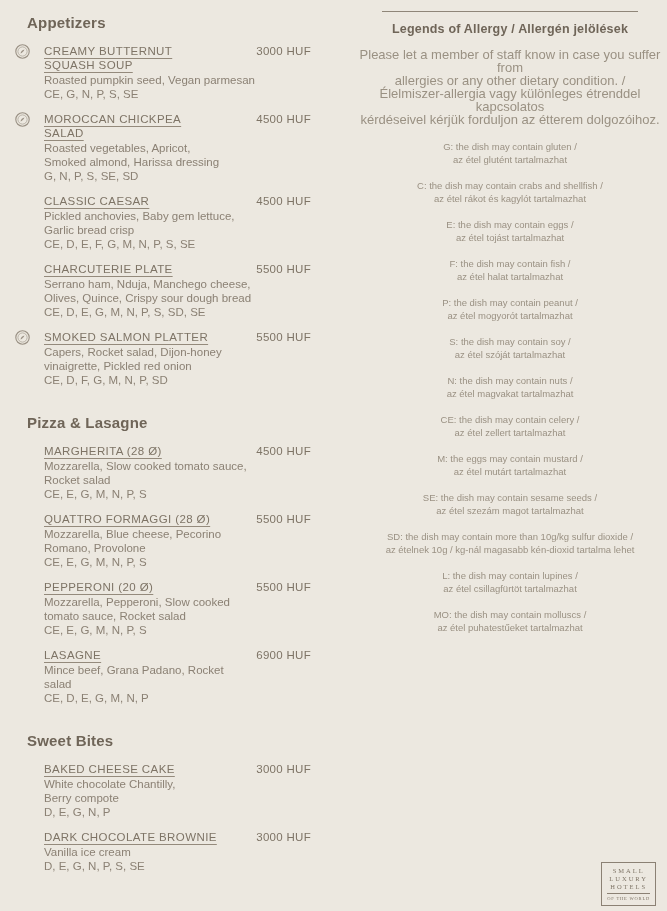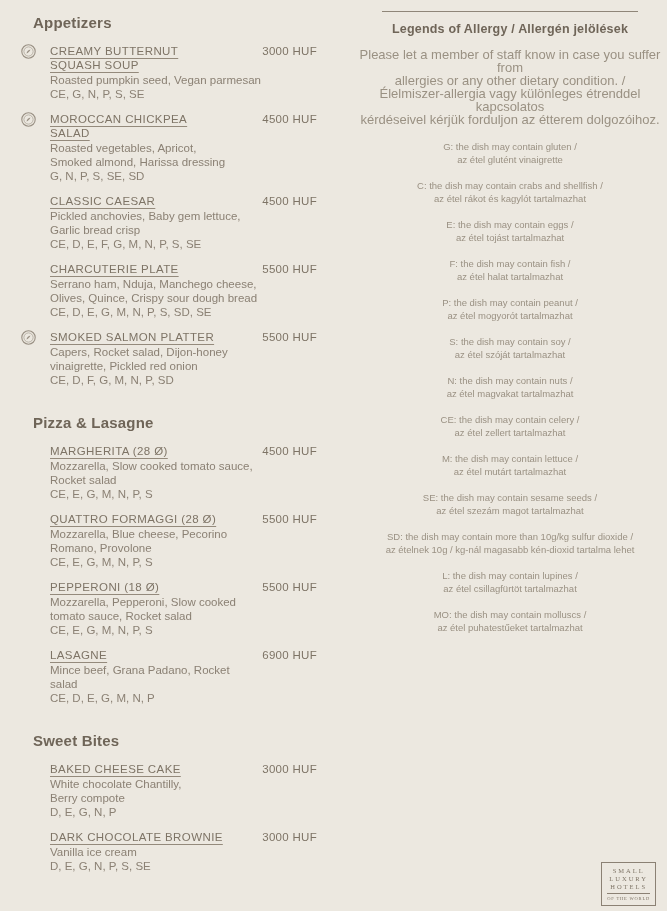--- a/index.html
+++ b/index.html
@@ -6,21 +6,21 @@
   body{
     width:667px;height:911px;position:relative;overflow:hidden;
     background:#ece8e0;
     font-family:"Liberation Sans","DejaVu Sans",sans-serif;
     color:#8b8174;
     -webkit-font-smoothing:antialiased;
   }
   .page{position:absolute;inset:0}
 
   
-  .left-col{position:absolute;left:33px;top:14px;width:284px}
+  .left-col{position:absolute;left:27px;top:14px;width:284px}
   .menu-section{margin-bottom:27px}
   .section-title{
     font-size:15px;font-weight:bold;color:#6f6558;
     letter-spacing:.2px;margin:0 0 13px 0;
   }
   .menu-item{
     position:relative;margin-left:17px;margin-bottom:11px;
     font-size:11.5px;line-height:14px;color:#8b8174;
   }
   .item-head{display:flex;justify-content:space-between;align-items:flex-start;gap:14px}
@@ -153,21 +153,21 @@
           <span class="item-name">QUATTRO FORMAGGI (28 Ø)</span>
           <span class="item-price">5500 HUF</span>
         </div>
         <div class="item-desc">Mozzarella, Blue cheese, Pecorino
 Romano, Provolone</div>
         <div class="item-allergens">CE, E, G, M, N, P, S</div>
       </div>
 
       <div class="menu-item">
         <div class="item-head">
-          <span class="item-name">PEPPERONI (18 Ø)</span>
+          <span class="item-name">PEPPERONI (20 Ø)</span>
           <span class="item-price">5500 HUF</span>
         </div>
         <div class="item-desc">Mozzarella, Pepperoni, Slow cooked
 tomato sauce, Rocket salad</div>
         <div class="item-allergens">CE, E, G, M, N, P, S</div>
       </div>
 
       <div class="menu-item">
         <div class="item-head">
           <span class="item-name">LASAGNE</span>
@@ -206,21 +206,21 @@
   <div class="right-col">
     <hr class="legend-divider">
     <h3 class="legend-title">Legends of Allergy / Allergén jelölések</h3>
     <p class="legend-intro">Please let a member of staff know in case you suffer from
 allergies or any other dietary condition. /
 Élelmiszer-allergia vagy különleges étrenddel kapcsolatos
 kérdéseivel kérjük forduljon az étterem dolgozóihoz.</p>
 
     <div class="legend-entry">
       <div>G: the dish may contain gluten /</div>
-      <div>az étel glutént vinaigrette</div>
+      <div>az étel glutént tartalmazhat</div>
     </div>
     <div class="legend-entry">
       <div>C: the dish may contain crabs and shellfish /</div>
       <div>az étel rákot és kagylót tartalmazhat</div>
     </div>
     <div class="legend-entry">
       <div>E: the dish may contain eggs /</div>
       <div>az étel tojást tartalmazhat</div>
     </div>
     <div class="legend-entry">
@@ -237,21 +237,21 @@
     </div>
     <div class="legend-entry">
       <div>N: the dish may contain nuts /</div>
       <div>az étel magvakat tartalmazhat</div>
     </div>
     <div class="legend-entry">
       <div>CE: the dish may contain celery /</div>
       <div>az étel zellert tartalmazhat</div>
     </div>
     <div class="legend-entry">
-      <div>M: the dish may contain lettuce /</div>
+      <div>M: the eggs may contain mustard /</div>
       <div>az étel mutárt tartalmazhat</div>
     </div>
     <div class="legend-entry">
       <div>SE: the dish may contain sesame seeds /</div>
       <div>az étel szezám magot tartalmazhat</div>
     </div>
     <div class="legend-entry">
       <div>SD: the dish may contain more than 10g/kg sulfur dioxide /</div>
       <div>az ételnek 10g / kg-nál magasabb kén-dioxid tartalma lehet</div>
     </div>

